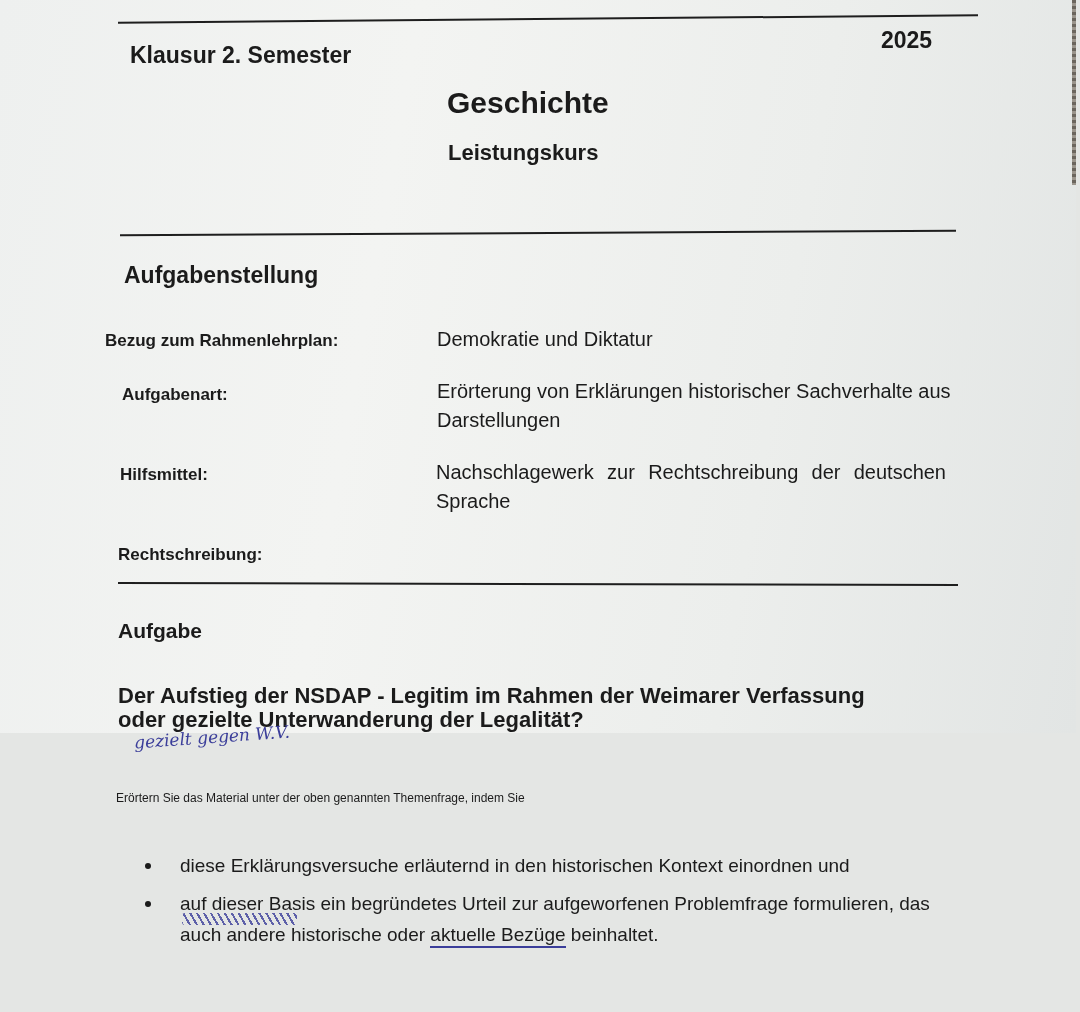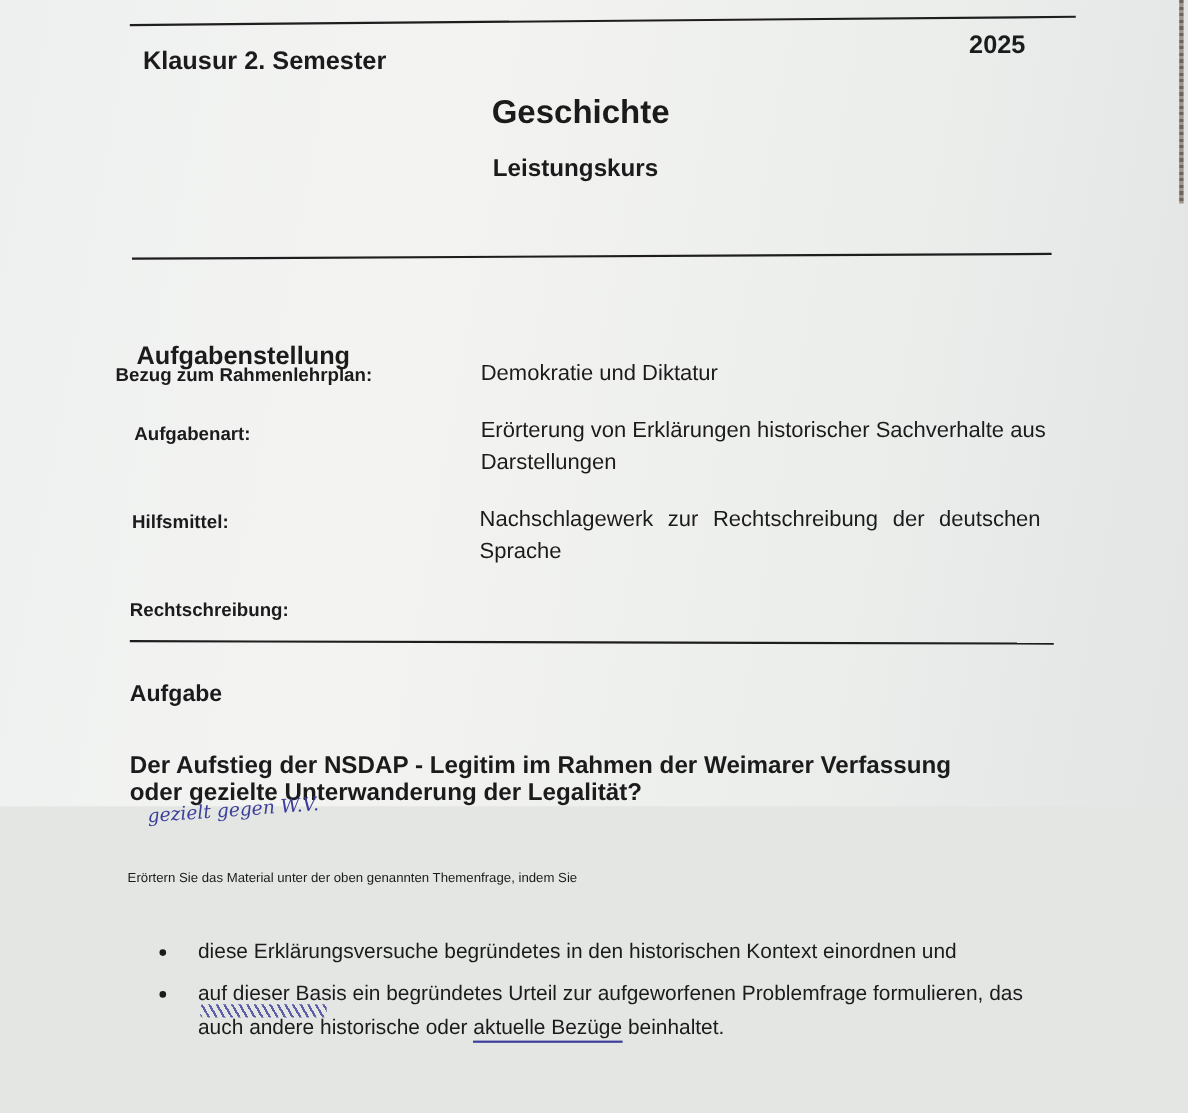--- a/index.html
+++ b/index.html
@@ -50,21 +50,21 @@
 
   <div class="rule" style="left:118px; top:18px; width:860px; transform:rotate(-0.5deg);"></div>
 
   <div class="abs b" style="left:130px; top:42px; font-size:23px;">Klausur 2. Semester</div>
   <div class="abs b" style="left:881px; top:27px; font-size:23px;">2025</div>
   <div class="abs b" style="left:447px; top:86px; font-size:30px;">Geschichte</div>
   <div class="abs b" style="left:448px; top:140px; font-size:22px;">Leistungskurs</div>
 
   <div class="rule" style="left:120px; top:232px; width:836px; transform:rotate(-0.3deg);"></div>
 
-  <div class="abs b" style="left:124px; top:262px; font-size:23px;margin-top:48px;">Aufgabenstellung</div>
+  <div class="abs b" style="left:124px; top:262px; font-size:23px;">Aufgabenstellung</div>
 
   <div class="abs label" style="left:105px; top:331px;">Bezug zum Rahmenlehrplan:</div>
   <div class="abs val" style="left:437px; top:325px; width:520px;">Demokratie und Diktatur</div>
 
   <div class="abs label" style="left:122px; top:385px;">Aufgabenart:</div>
   <div class="abs val" style="left:437px; top:377px; width:520px;">Erörterung von Erklärungen historischer Sachverhalte aus Darstellungen</div>
 
   <div class="abs label" style="left:120px; top:465px;">Hilfsmittel:</div>
   <div class="abs val" style="left:436px; top:458px; width:510px; text-align:justify;">Nachschlagewerk zur Rechtschreibung der deutschen Sprache</div>
 
@@ -76,21 +76,21 @@
 
   <div class="abs b" style="left:118px; top:684px; width:800px; font-size:22px; line-height:24px; white-space:normal;">Der Aufstieg der NSDAP - Legitim im Rahmen der Weimarer Verfassung oder gezielte Unterwanderung der Legalität?</div>
 
   <div class="hand" style="left:134px; top:727px;">gezielt gegen W.V.</div>
 
   <div class="abs" style="left:116px; top:791px; font-size:12px;">Erörtern Sie das Material unter der oben genannten Themenfrage, indem Sie</div>
 
   <div class="bullet-list">
     <div class="bullet">
       <span class="dot"></span>
-      <span>diese Erklärungsversuche begründetes in den historischen Kontext einordnen und</span>
+      <span>diese Erklärungsversuche erläuternd in den historischen Kontext einordnen und</span>
     </div>
     <div class="bullet">
       <span class="dot"></span>
       <span>auf dieser Basis ein begründetes Urteil zur aufgeworfenen Problemfrage formulieren, das auch andere historische oder </span><span class="underline-mark">aktuelle Bezüge</span><span> beinhaltet.</span>
     </div>
   </div>
 
   <div class="scribble"></div>
 </div>
 

